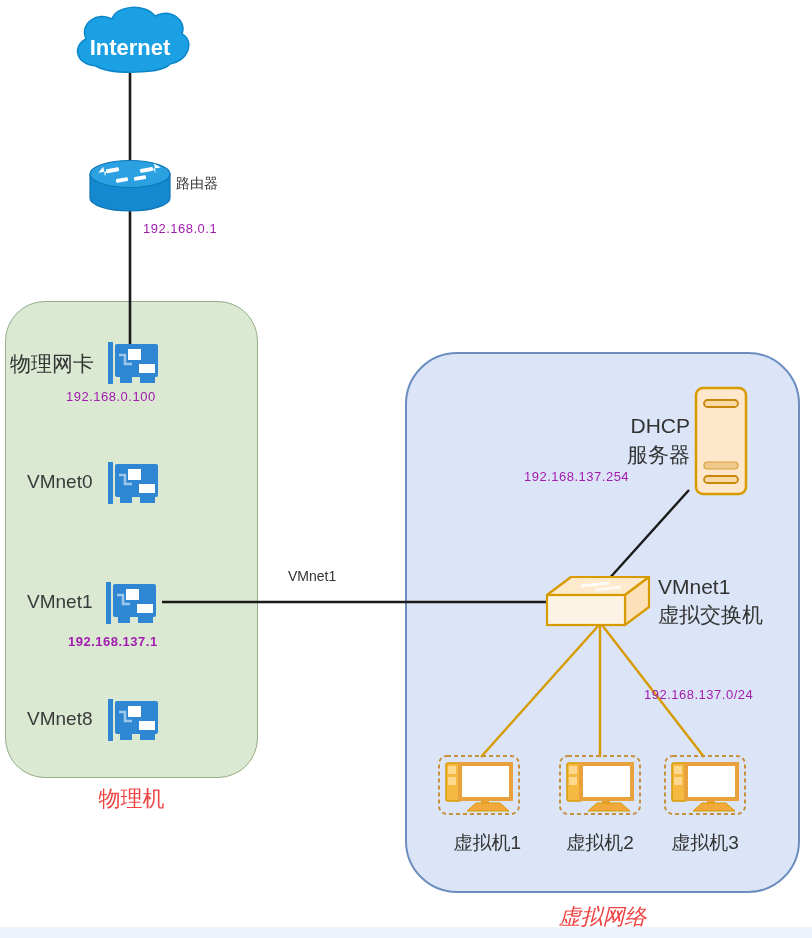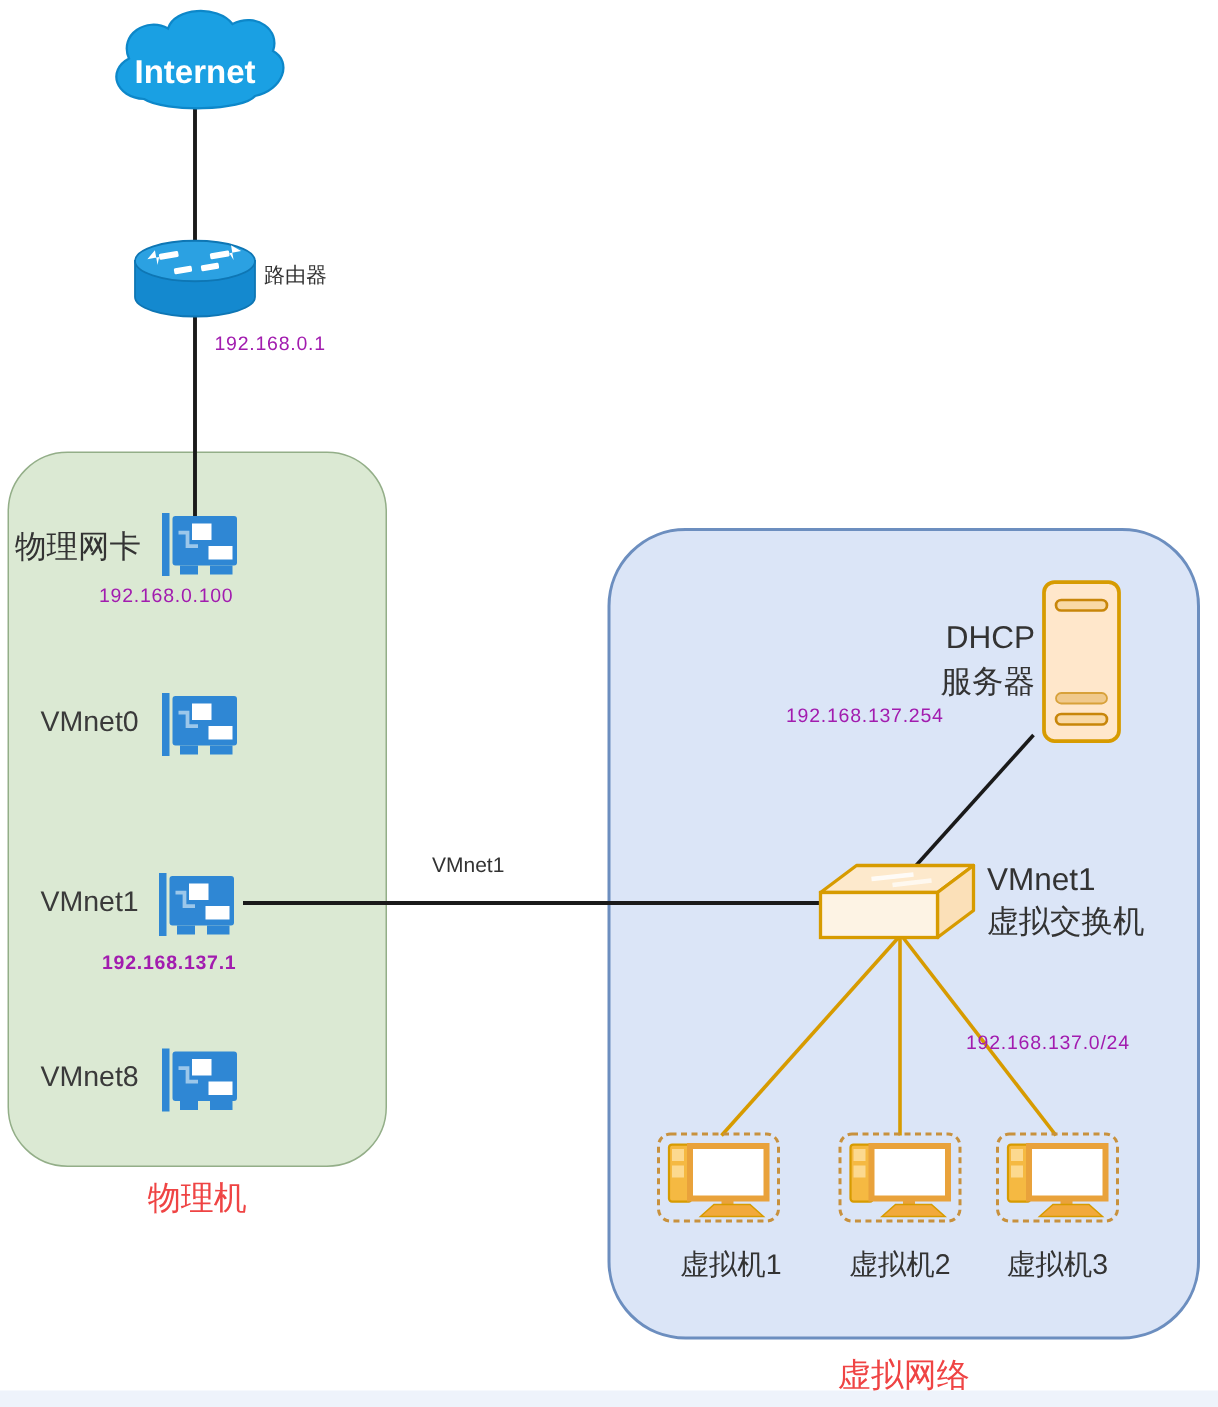--- a/index.html
+++ b/index.html
@@ -170,15 +170,15 @@
     <rect x="2" y="2" width="80" height="58" rx="8" fill="none" stroke="#c8913d" stroke-width="2" stroke-dasharray="4,3"></rect>
     <rect x="9" y="9" width="15" height="38" rx="2" fill="#f5b942" stroke="#d79b00" stroke-width="1.5"></rect>
     <rect x="11" y="12" width="8" height="8" fill="#fcd98f"></rect>
     <rect x="11" y="23" width="8" height="8" fill="#fcd98f"></rect>
     <rect x="23" y="10" width="51" height="35" fill="#ffffff" stroke="#e9a23b" stroke-width="4"></rect>
     <rect x="44" y="45" width="8" height="5" fill="#e9a23b"></rect>
     <polygon points="30,57 72,57 63,49 39,49" fill="#f2a93b" stroke="#d79b00" stroke-width="1"></polygon>
   </svg>
   <div class="abs vm-label" style="left:663px;top:830px;">虚拟机3</div>
 
-  <div class="abs caption" style="left:405px;top:902px;width:395px;">虚拟网络</div>
+  <div class="abs caption" style="left:405px;top:902px;width:395px;font-style:italic;">虚拟网络</div>
 
 </div>
 
 </body></html>

